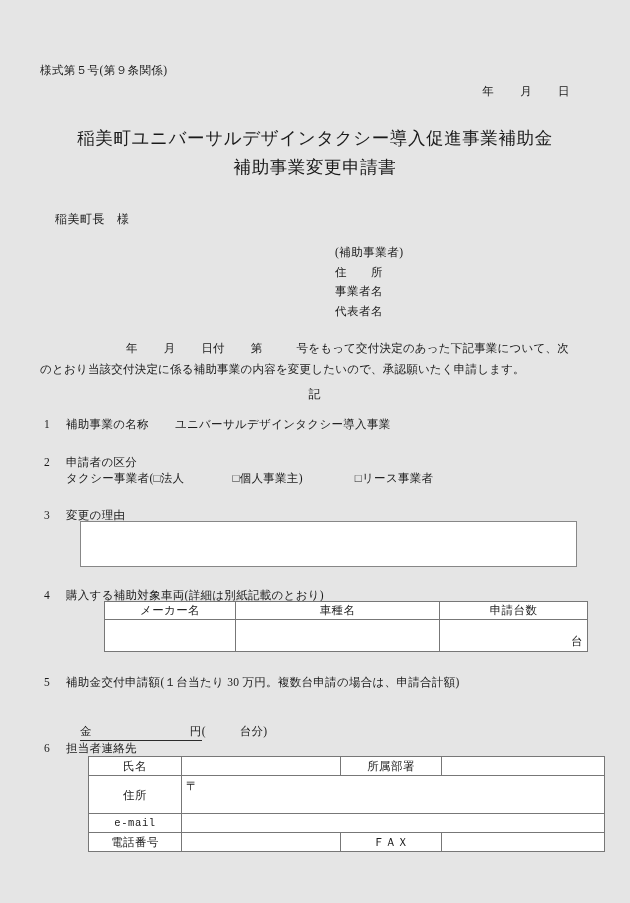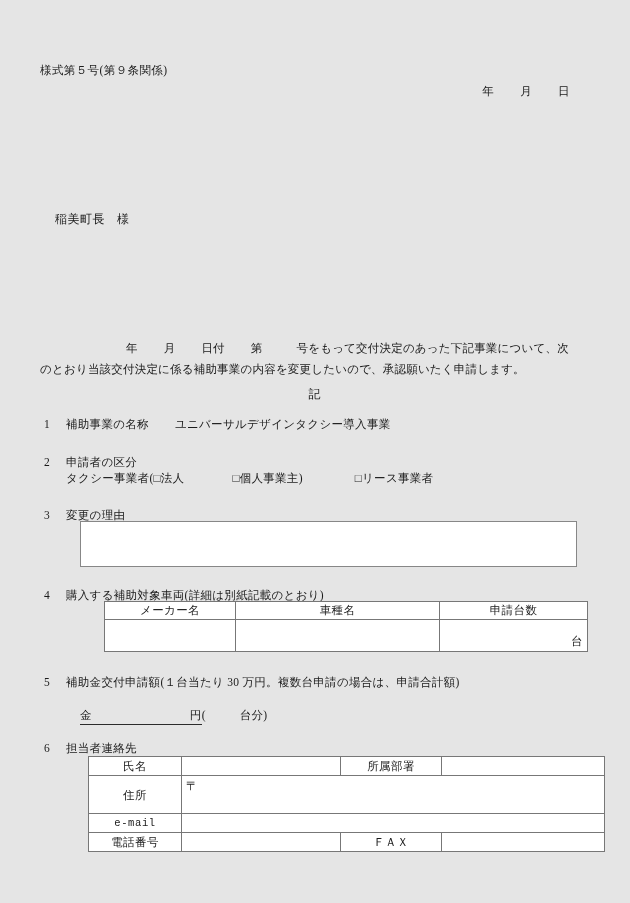--- a/index.html
+++ b/index.html
@@ -141,21 +141,21 @@
     border: 1px solid #878787;
     background: #ffffff;
     box-sizing: border-box;
   }
 
   .item-4 { left: 44px; top: 588px; }
   .item-5 { left: 44px; top: 675px; }
   .amount-line {
     position: absolute;
     left: 80px;
-    top: 708px;
+    top: 724px;
     font-size: 11.5px;
     letter-spacing: 0.3px;
     white-space: nowrap;
   }
   .amount-line .underlined {
     display: inline-block;
     border-bottom: 1px solid #2b2b2b;
     padding-bottom: 1px;
   }
   .amount-line .u-gap { display: inline-block; width: 98px; }
@@ -232,25 +232,35 @@
 <body>
 
 <div class="page">
 
   <div class="form-no">様式第５号(第９条関係)</div>
 
   <div class="date-line">
     <span>年</span><span class="gap"></span><span>月</span><span class="gap"></span><span>日</span>
   </div>
 
+  <div class="title">
+    <span>稲美町ユニバーサルデザインタクシー導入促進事業補助金</span>
+    <span class="line2">補助事業変更申請書</span>
+  </div>
 
   <div class="addressee">
     <span>稲美町長</span><span class="sp"></span><span>様</span>
   </div>
 
+  <div class="applicant">
+    <div>(補助事業者)</div>
+    <div><span>住</span><span class="spaced"></span><span>所</span></div>
+    <div>事業者名</div>
+    <div>代表者名</div>
+  </div>
 
   <div class="body-text">
     <span class="blank-s"></span><span>年</span><span class="blank-s"></span><span>月</span><span class="blank-s"></span><span>日付</span><span class="blank-s"></span><span>第</span><span class="blank-m"></span><span>号をもって交付決定のあった下記事業について、次のとおり当</span><span>該交付決定に係る補助事業の内容を変更したいので、承認願いたく申請します。</span>
   </div>
 
   <div class="ki">記</div>
 
   <div class="item item-1">
     <span class="num">1</span><span>補助事業の名称</span><span class="val">ユニバーサルデザインタクシー導入事業</span>
   </div>

